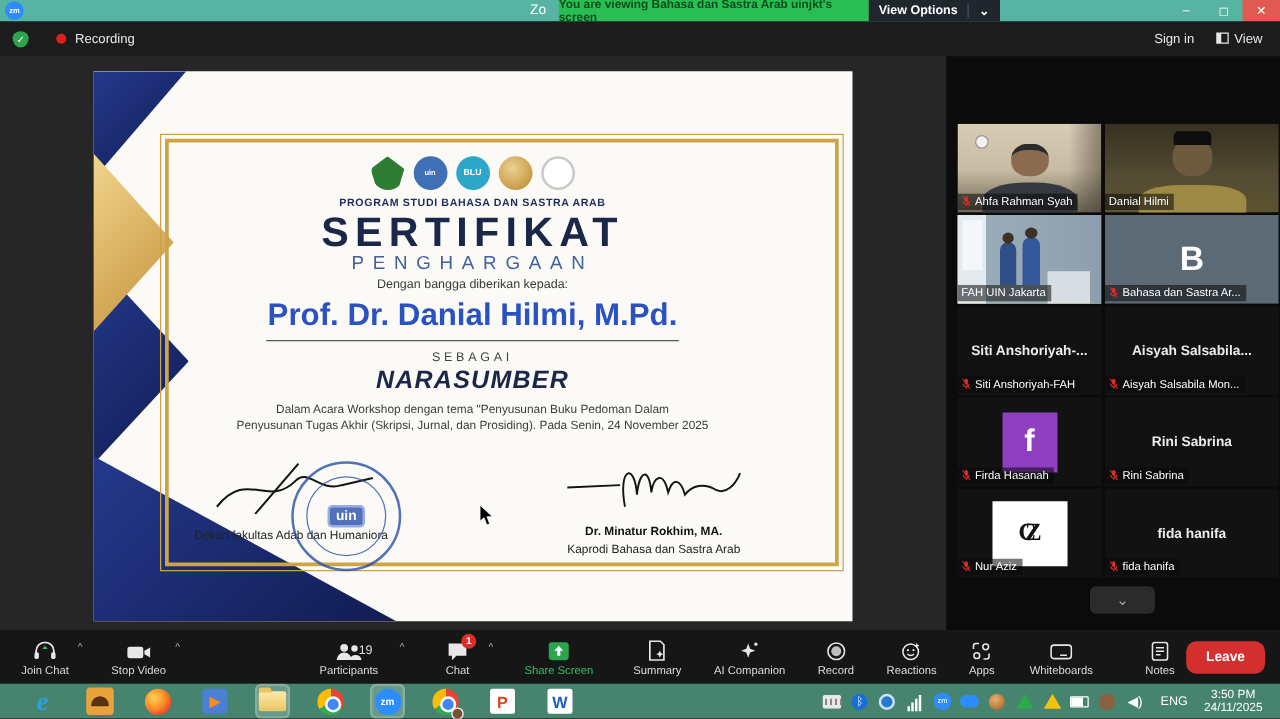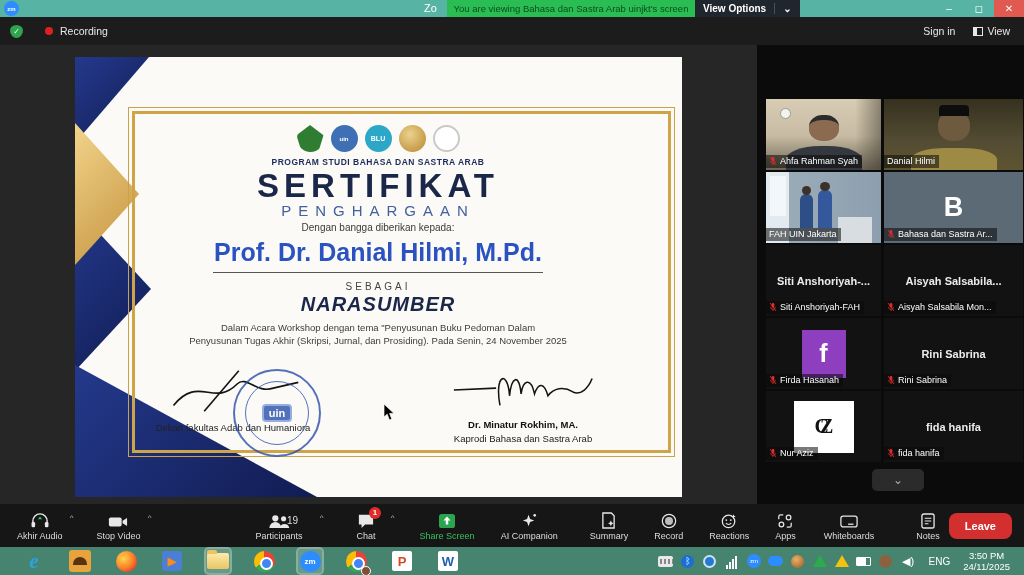--- a/index.html
+++ b/index.html
@@ -3,21 +3,21 @@
 <meta charset="utf-8">
 <style>
   * { margin:0; padding:0; box-sizing:border-box; }
   body { font-family:"Liberation Sans", sans-serif; background:#000; }
   .screen { position:relative; width:1024px; height:575px; overflow:hidden; background:#262626; }
 
   
   .titlebar { position:absolute; top:0; left:0; width:1024px; height:29px; background:#57b3a3; }
   .zm-logo { position:absolute; left:4px; top:1px; width:15px; height:15px; border-radius:50%; background:#2d8cff; color:#fff; font-size:6px; font-weight:bold; display:flex; align-items:center; justify-content:center; }
   .app-title { position:absolute; left:424px; top:2px; color:#fff; font-size:11px; }
-  .share-banner { position:absolute; left:447px; top:0; width:248px; height:17px; background:#2abd54; color:#0b4d1c; font-size:9.5px; font-weight:normal; display:flex; align-items:center; justify-content:center; }
+  .share-banner { position:absolute; left:447px; top:0; width:248px; height:17px; background:#2abd54; color:#0b4d1c; font-size:9.5px; font-weight:bold; display:flex; align-items:center; justify-content:center; }
   .view-options { position:absolute; left:695px; top:0; height:17px; background:#20262e; color:#fff; font-size:10px; font-weight:bold; display:flex; align-items:center; padding:0 8px; gap:8px; }
   .view-options .sep { width:1px; height:11px; background:#4a5058; }
   .win-controls { position:absolute; right:0; top:0; height:17px; display:flex; }
   .win-btn { width:30px; height:17px; display:flex; align-items:center; justify-content:center; color:#fff; font-size:10px; }
   .win-btn.close { background:#e05a52; }
 
   
   .menubar { position:absolute; top:17px; left:0; width:1024px; height:28px; background:#1c1c1c; display:flex; align-items:center; }
   .shield { width:13px; height:13px; margin-left:10px; border-radius:50% 50% 50% 50% / 40% 40% 60% 60%; background:#2ea44f; color:#fff; font-size:8px; display:flex; align-items:center; justify-content:center; }
   .rec-dot { width:8px; height:8px; border-radius:50%; background:#e02020; margin-left:22px; }
@@ -376,21 +376,21 @@
   <div class="toolbar">
     <div class="tb-item" style="margin-left:8px">
       <div class="tb-icon">
         <svg width="20" height="16" viewBox="0 0 22 18">
             <path d="M3 14 V9 a8 8 0 0 1 16 0 v5" stroke="#e8e8e8" fill="none" stroke-width="1.6"></path>
             <rect x="1.5" y="10" width="4" height="6" rx="1.5" fill="#e8e8e8"></rect>
             <rect x="16.5" y="10" width="4" height="6" rx="1.5" fill="#e8e8e8"></rect>
             <path d="M11 4 l2.5 3 h-5 Z" fill="#35c05f"></path>
           </svg>
       </div>
-      <div class="tb-label">Akhir Audio</div>
+      <div class="tb-label">Join Chat</div>
       <div class="tb-caret">^</div>
     </div>
     <div class="tb-item" style="margin-left:16px">
       <div class="tb-icon">
         <svg width="20" height="14" viewBox="0 0 22 14">
             <rect x="1" y="2" width="14" height="10" rx="2" fill="#e8e8e8"></rect>
             <path d="M16 5.5 L21 2.5 V11.5 L16 8.5 Z" fill="#e8e8e8"></path>
           </svg>
       </div>
       <div class="tb-label">Stop Video</div>
@@ -427,38 +427,38 @@
     <div class="tb-item" style="margin-left:26px">
       <div class="tb-icon">
         <svg width="18" height="16" viewBox="0 0 20 18">
             <rect x="1" y="1" width="18" height="16" rx="3" fill="#2aa44f"></rect>
             <path d="M10 4 l4 4.5 h-2.6 V 13 h-2.8 V 8.5 H6 Z" fill="#fff"></path>
           </svg>
       </div>
       <div class="tb-label green-label">Share Screen</div>
     </div>
 
+    <div class="tb-item" style="margin-left:14px">
+      <div class="tb-icon">
+        <svg width="15" height="17" viewBox="0 0 16 18">
+            <path d="M2 1 h9 l3 3 v13 h-12 Z" fill="none" stroke="#e8e8e8" stroke-width="1.4"></path>
+            <path d="M10.5 9 l1 2 2 1 -2 1 -1 2 -1 -2 -2 -1 2 -1 Z" fill="#e8e8e8"></path>
+          </svg>
+      </div>
+      <div class="tb-label">Summary</div>
+    </div>
+
     <div class="tb-item" style="margin-left:8px">
       <div class="tb-icon">
         <svg width="17" height="17" viewBox="0 0 18 18">
             <path d="M8 3 l1.6 4.4 L14 9 l-4.4 1.6 L8 15 l-1.6-4.4 L2 9 l4.4-1.6 Z" fill="#e8e8e8"></path>
             <circle cx="14.5" cy="3.5" r="1.4" fill="#e8e8e8"></circle>
           </svg>
       </div>
       <div class="tb-label">AI Companion</div>
-    </div>
-
-    <div class="tb-item" style="margin-left:14px">
-      <div class="tb-icon">
-        <svg width="15" height="17" viewBox="0 0 16 18">
-            <path d="M2 1 h9 l3 3 v13 h-12 Z" fill="none" stroke="#e8e8e8" stroke-width="1.4"></path>
-            <path d="M10.5 9 l1 2 2 1 -2 1 -1 2 -1 -2 -2 -1 2 -1 Z" fill="#e8e8e8"></path>
-          </svg>
-      </div>
-      <div class="tb-label">Summary</div>
     </div>
 
     <div class="tb-item" style="margin-left:8px">
       <div class="tb-icon">
         <svg width="16" height="16" viewBox="0 0 18 18">
             <circle cx="9" cy="9" r="7.5" fill="none" stroke="#e8e8e8" stroke-width="1.4"></circle>
             <circle cx="9" cy="9" r="4.5" fill="#bdbdbd"></circle>
           </svg>
       </div>
       <div class="tb-label">Record</div>

